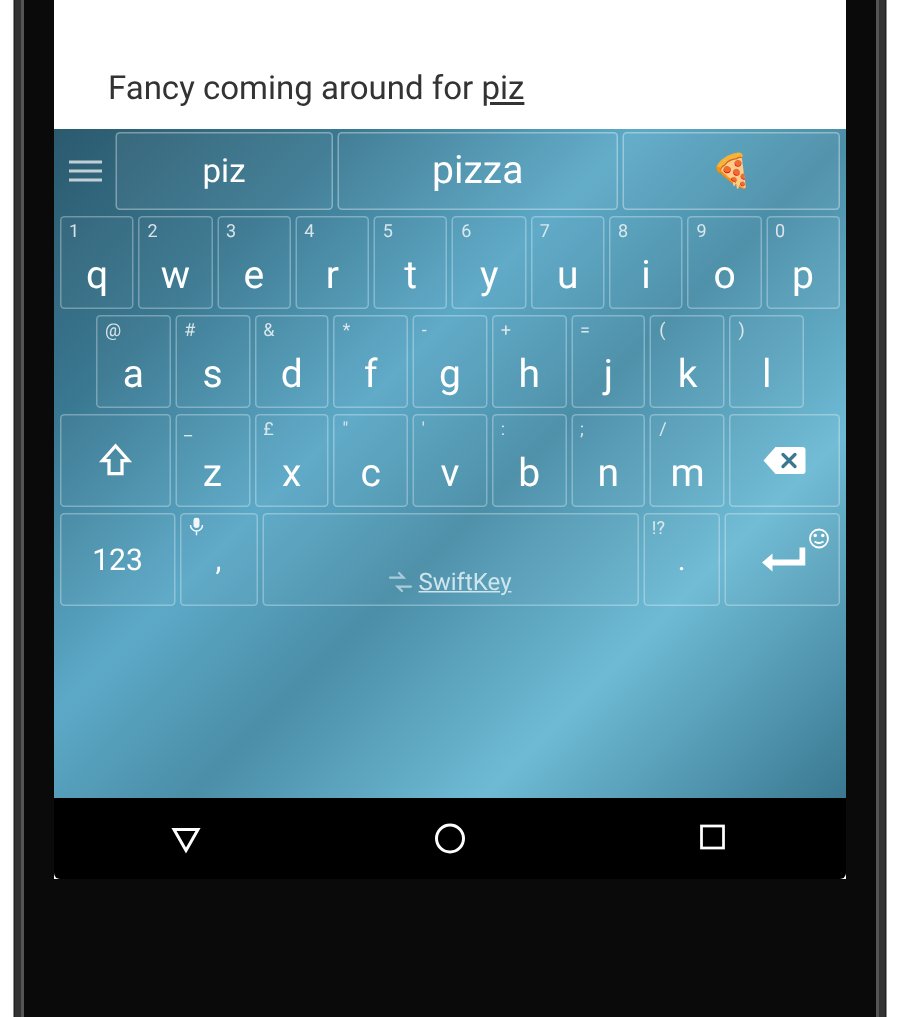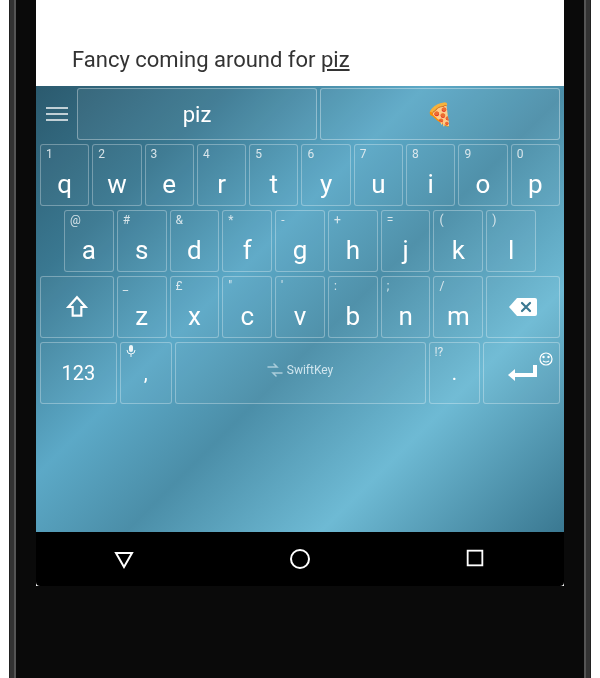--- a/index.html
+++ b/index.html
@@ -105,21 +105,21 @@
   .key .sec {
     position: absolute;
     top: 2px;
     left: 5px;
     font-size: 12px;
     color: #e8eff2;
     opacity: .9;
   }
   .key.fn { font-size: 20px; align-items: center; padding-bottom: 0; }
   .key.wide { flex: 1.5; }
-  .key.space { flex: 5; align-items: center; justify-content: center; font-size: 12px; color: #cfe5ee; }
+  .key.space { flex: 5; justify-content: center; font-size: 16px; color: #cfe5ee; text-decoration: underline; }
   .shift-icon, .bksp-icon, .enter-icon, .smile-icon, .mic-icon { display:flex; align-items:center; justify-content:center; width:100%; height:100%; }
   .navbar {
     height: 54px;
     background: #000;
     display: flex;
     justify-content: space-around;
     align-items: center;
     border-radius: 0 0 4px 4px;
   }
   .nav-btn { width: 24px; height: 24px; }
@@ -145,20 +145,21 @@
 
     <div class="kb">
 
       <div class="sugg-row">
         <div class="hamb">
           <span></span>
             <span></span>
             <span></span>
         </div>
         <div class="sugg">piz</div>
+        <div class="sugg center">pizza</div>
         <div class="sugg">🍕</div>
       </div>
 
       <div class="krow" id="row1">
           <div class="key">
             <span class="sec">1</span>
             <span>q</span>
           </div>
           <div class="key">
             <span class="sec">2</span>

